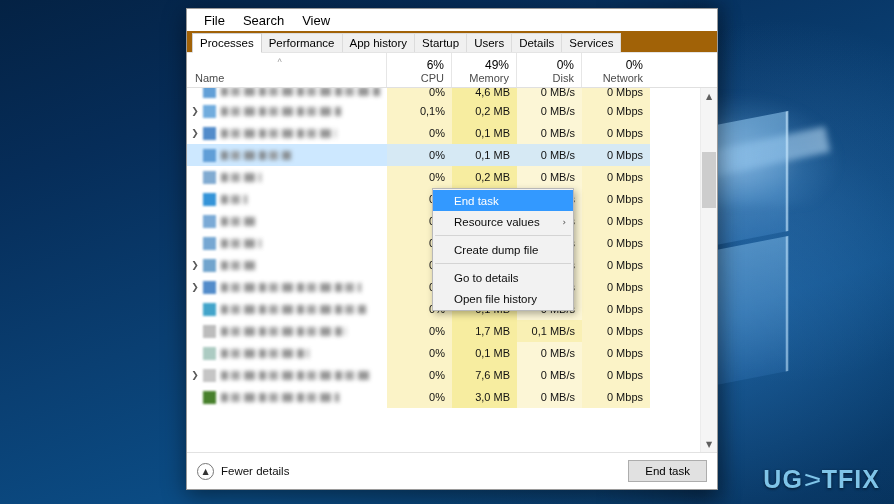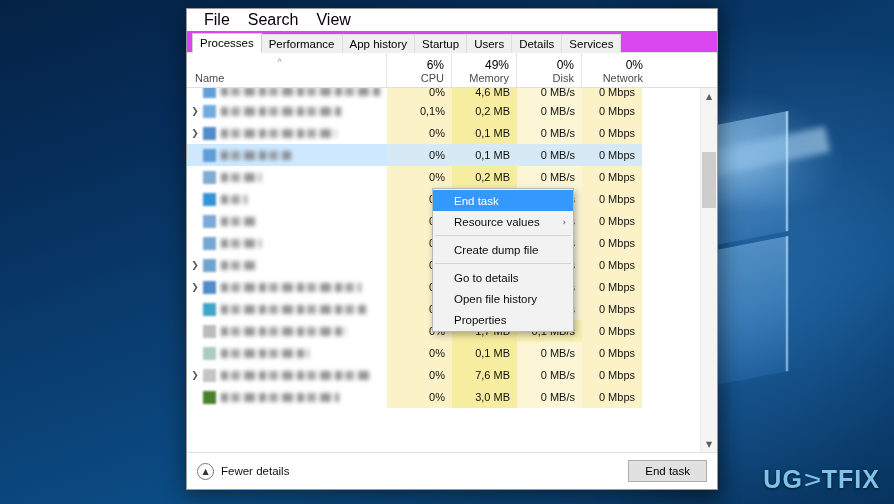--- a/index.html
+++ b/index.html
@@ -120,31 +120,31 @@
   #menubar {
     height: 22px;
     display: flex;
     align-items: center;
     padding-left: 8px;
     background: #ffffff;
     flex: none;
   }
   .menu-item {
     padding: 3px 9px;
-    font-size: 16px;
+    font-size: 13px;
     color: #000;
   }
 
   
   #tabstrip {
     height: 21px;
     display: flex;
-    align-items: flex-end;
+    align-items: center;
     padding-left: 5px;
-    background: #d946ef;
+    background: #a16207;
     border-bottom: 1px solid #e4e4e4;
     flex: none;
   }
   .tab {
     padding: 3px 7px 3px 7px;
     font-size: 11.5px;
     background: #f0f0f0;
     border: 1px solid #dcdcdc;
     border-bottom: none;
     margin-right: -1px;
@@ -269,21 +269,21 @@
   .cell-val {
     width: 65px;
     height: 100%;
     display: flex;
     align-items: center;
     justify-content: flex-end;
     padding-right: 7px;
     box-sizing: border-box;
     flex: none;
   }
-  .cell-val.net { width: 60px; }
+  .cell-val.net { width: 68px; }
   .c-cpu   { background: #fbf3c7; }
   .c-mem   { background: #f7eda0; }
   .c-disk  { background: #fcf6d6; }
   .c-net   { background: #fbf3c7; }
   .c-disk.hot { background: #f9f0b4; }
   .row.selected .c-cpu,
   .row.selected .c-mem,
   .row.selected .c-disk,
   .row.selected .c-net { background: #d6e9f4; }
 
@@ -652,21 +652,20 @@
     </div>
 
     <div id="ctxmenu">
         <div class="ctx-item highlight">End task</div>
         <div class="ctx-item">Resource values<span class="ctx-sub">›</span></div>
         <div class="ctx-sep"></div>
         <div class="ctx-item">Create dump file</div>
         <div class="ctx-sep"></div>
         <div class="ctx-item">Go to details</div>
         <div class="ctx-item">Open file history</div>
-        <div class="ctx-item">Properties</div>
       </div>
 
   </div>
 
   <div id="watermark">
     <span>UG</span>
     <span id="wm-mark"></span>
     <span>TFIX</span>
   </div>
 

